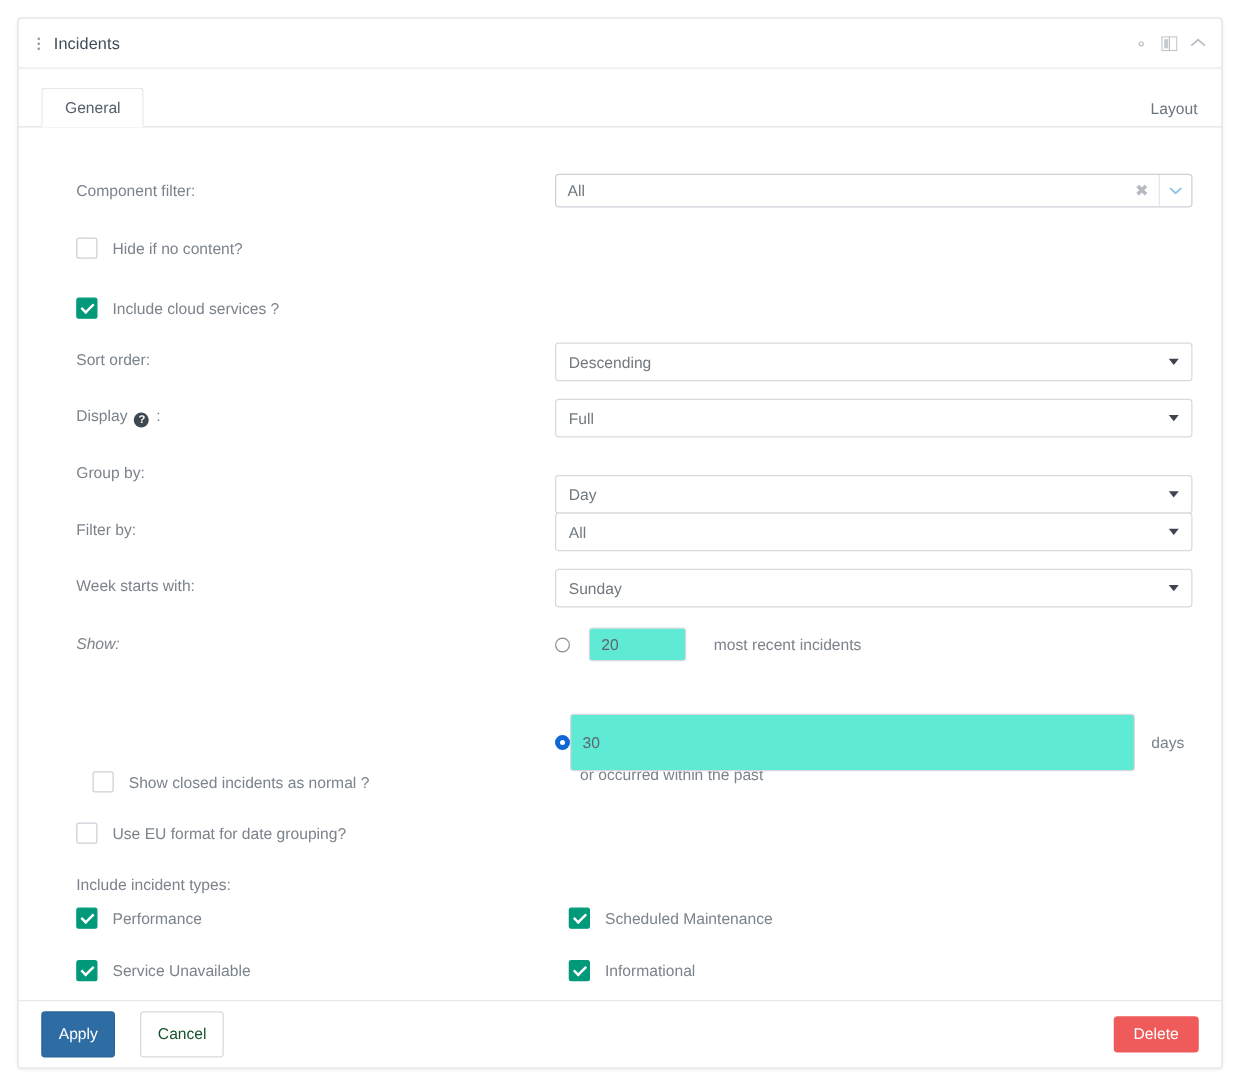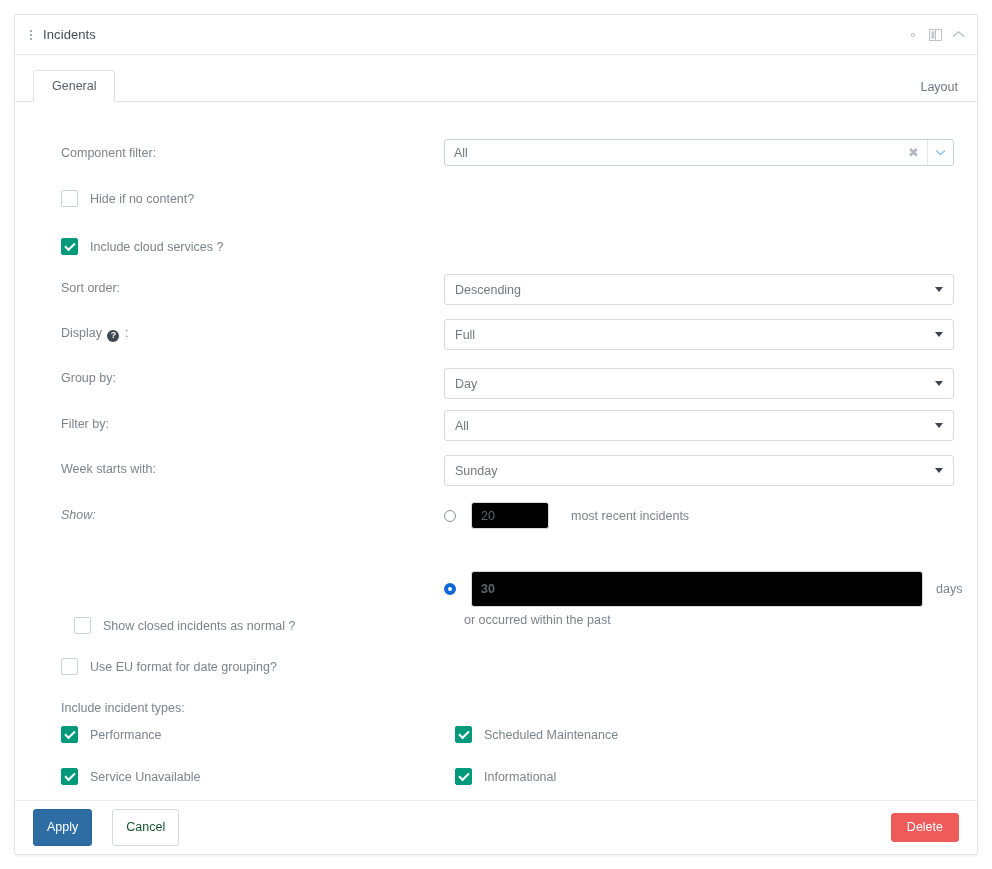--- a/index.html
+++ b/index.html
@@ -198,21 +198,21 @@
     content: "";
     width: 4px; height: 4px;
     border-radius: 50%;
     background: #ffffff;
   }
 
   .numinput {
     height: 27px;
     border: 1px solid #d6dadd;
     border-radius: 3px;
-    background: #000000;
+    background: #5eead4;
     font-size: 12.5px;
     color: #5d666e;
     padding: 12px 9px;
     font-family: "Liberation Sans", sans-serif;
     outline: none;
   }
   .smalltext { font-size: 12.5px; color: #7b838c; white-space: nowrap; }
 
   .helpico {
     display: inline-flex;
@@ -330,21 +330,21 @@
       <span>:</span>
     </div>
     <div class="ctl" style="left:429px; top:217px;">
       <div class="sel">
         <span class="selval">Full</span>
         <span class="caret"></span>
       </div>
     </div>
 
     <div class="lbl" style="left:46px; top:269px;">Group by:</div>
-    <div class="ctl" style="left:429px; top:266px;">
+    <div class="ctl" style="left:429px; top:278px;">
       <div class="sel">
         <span class="selval">Day</span>
         <span class="caret"></span>
       </div>
     </div>
 
     <div class="lbl" style="left:46px; top:315px;">Filter by:</div>
     <div class="ctl" style="left:429px; top:308px;">
       <div class="sel">
         <span class="selval">All</span>
@@ -365,21 +365,21 @@
     <div class="ctl" style="left:429px; top:400px; display:flex; align-items:center;">
       <span class="rd"></span>
       <input class="numinput" style="width: 78px; margin-left: 15px;" type="text" value="20">
       <span class="smalltext" style="margin-left:22px;">most recent incidents</span>
     </div>
 
     <div class="smalltext ctl" style="left:449px; top:511px;">or occurred within the past</div>
 
     <div class="ctl" style="left:429px; top:469px; display:flex; align-items:center;">
       <span class="rd on"></span>
-      <input class="numinput" style="width: 452px; height: 36px; margin-left: 15px; font-weight: bold;" type="text" value="30">
+      <input class="numinput" style="width: 452px; height: 46px; " type="text" value="30">
       <span class="smalltext" style="margin-left:13px;">days</span>
     </div>
 
     <div class="cbrow" style="left:46px; top:515px;padding-left:13px;">
       <span class="cb"></span>
       <span class="cblabel">Show closed incidents as normal ?</span>
     </div>
 
     <div class="cbrow" style="left:46px; top:556px;">
       <span class="cb"></span>

